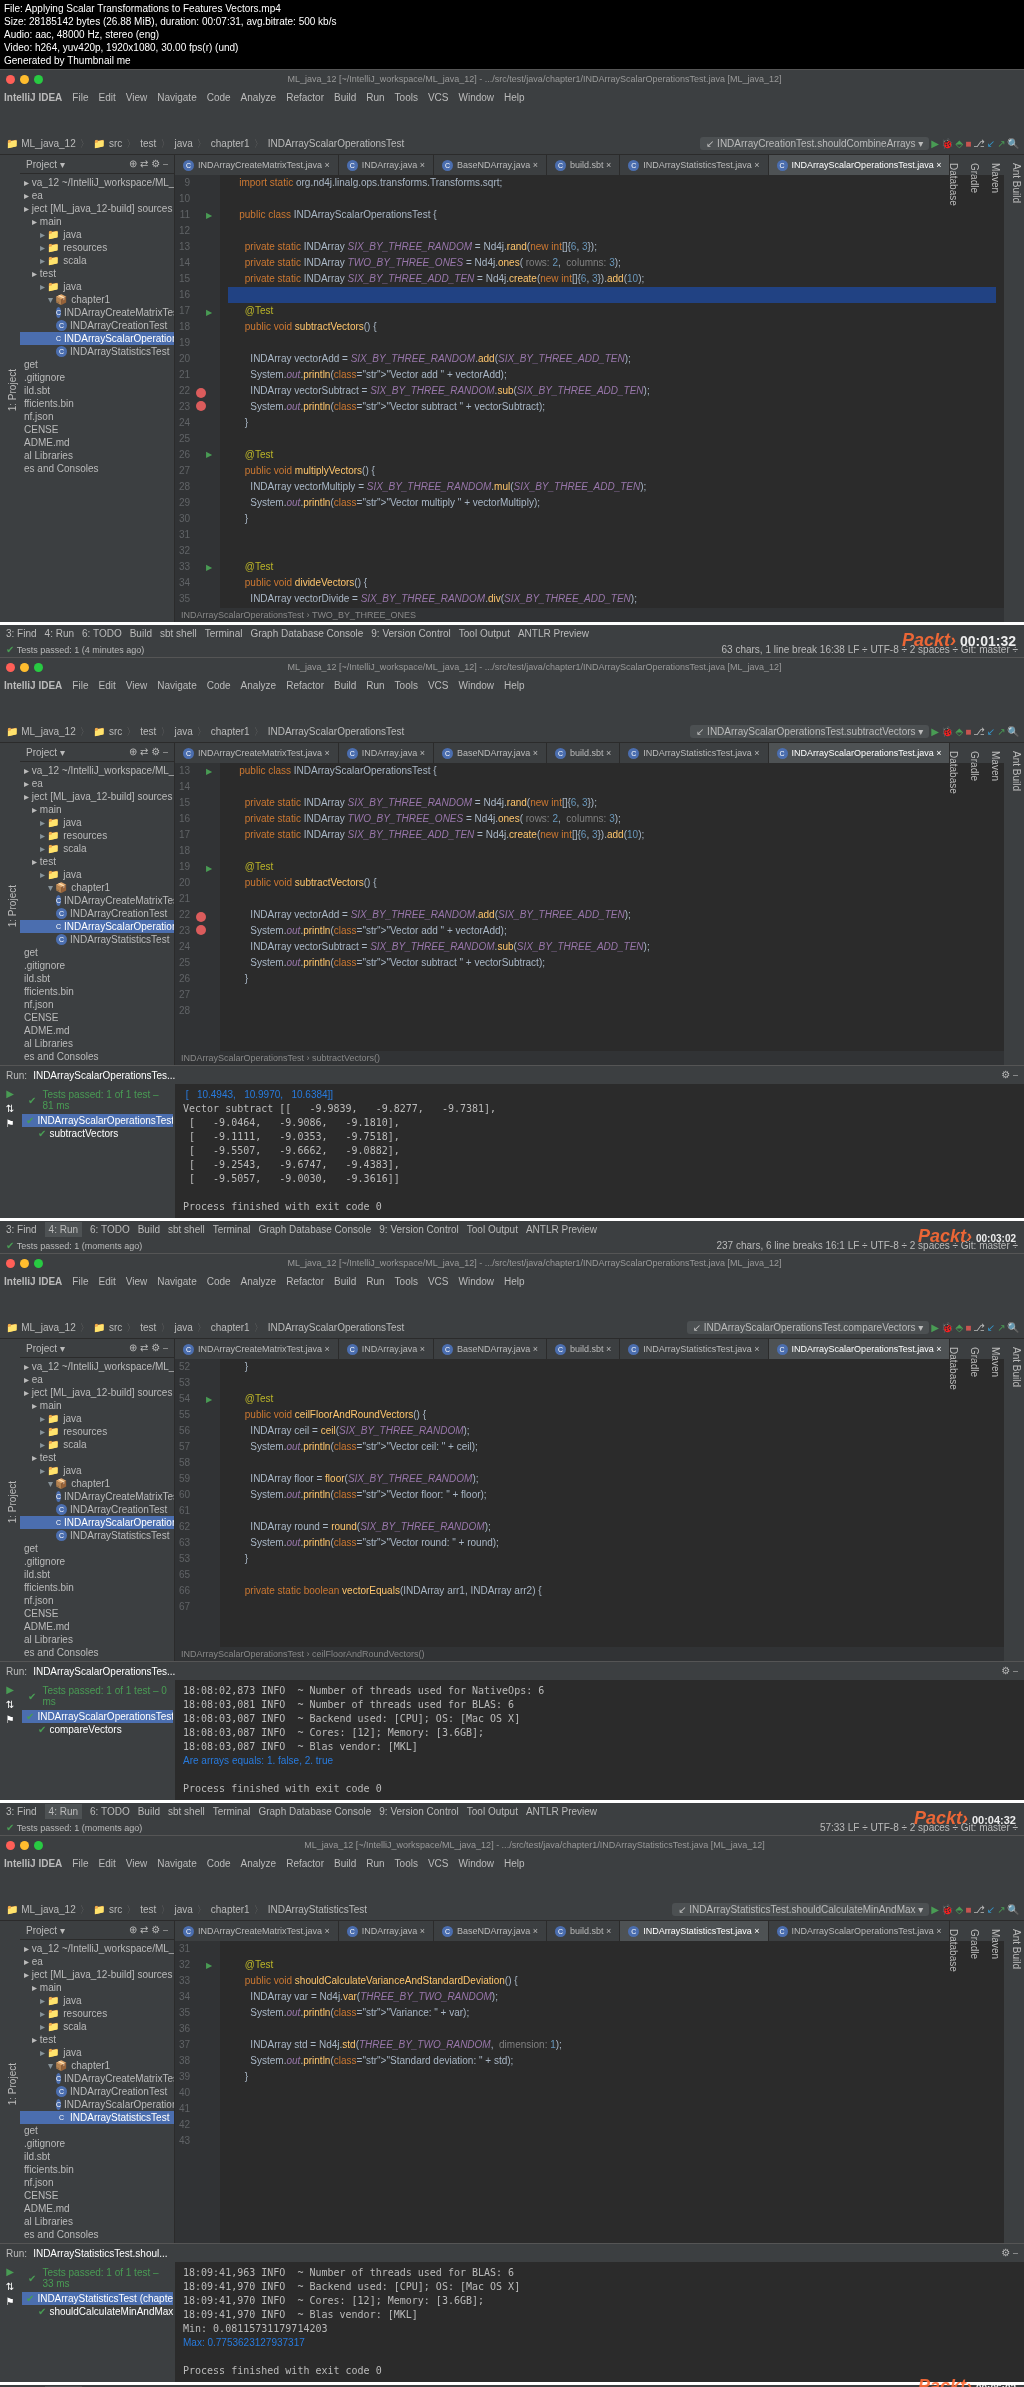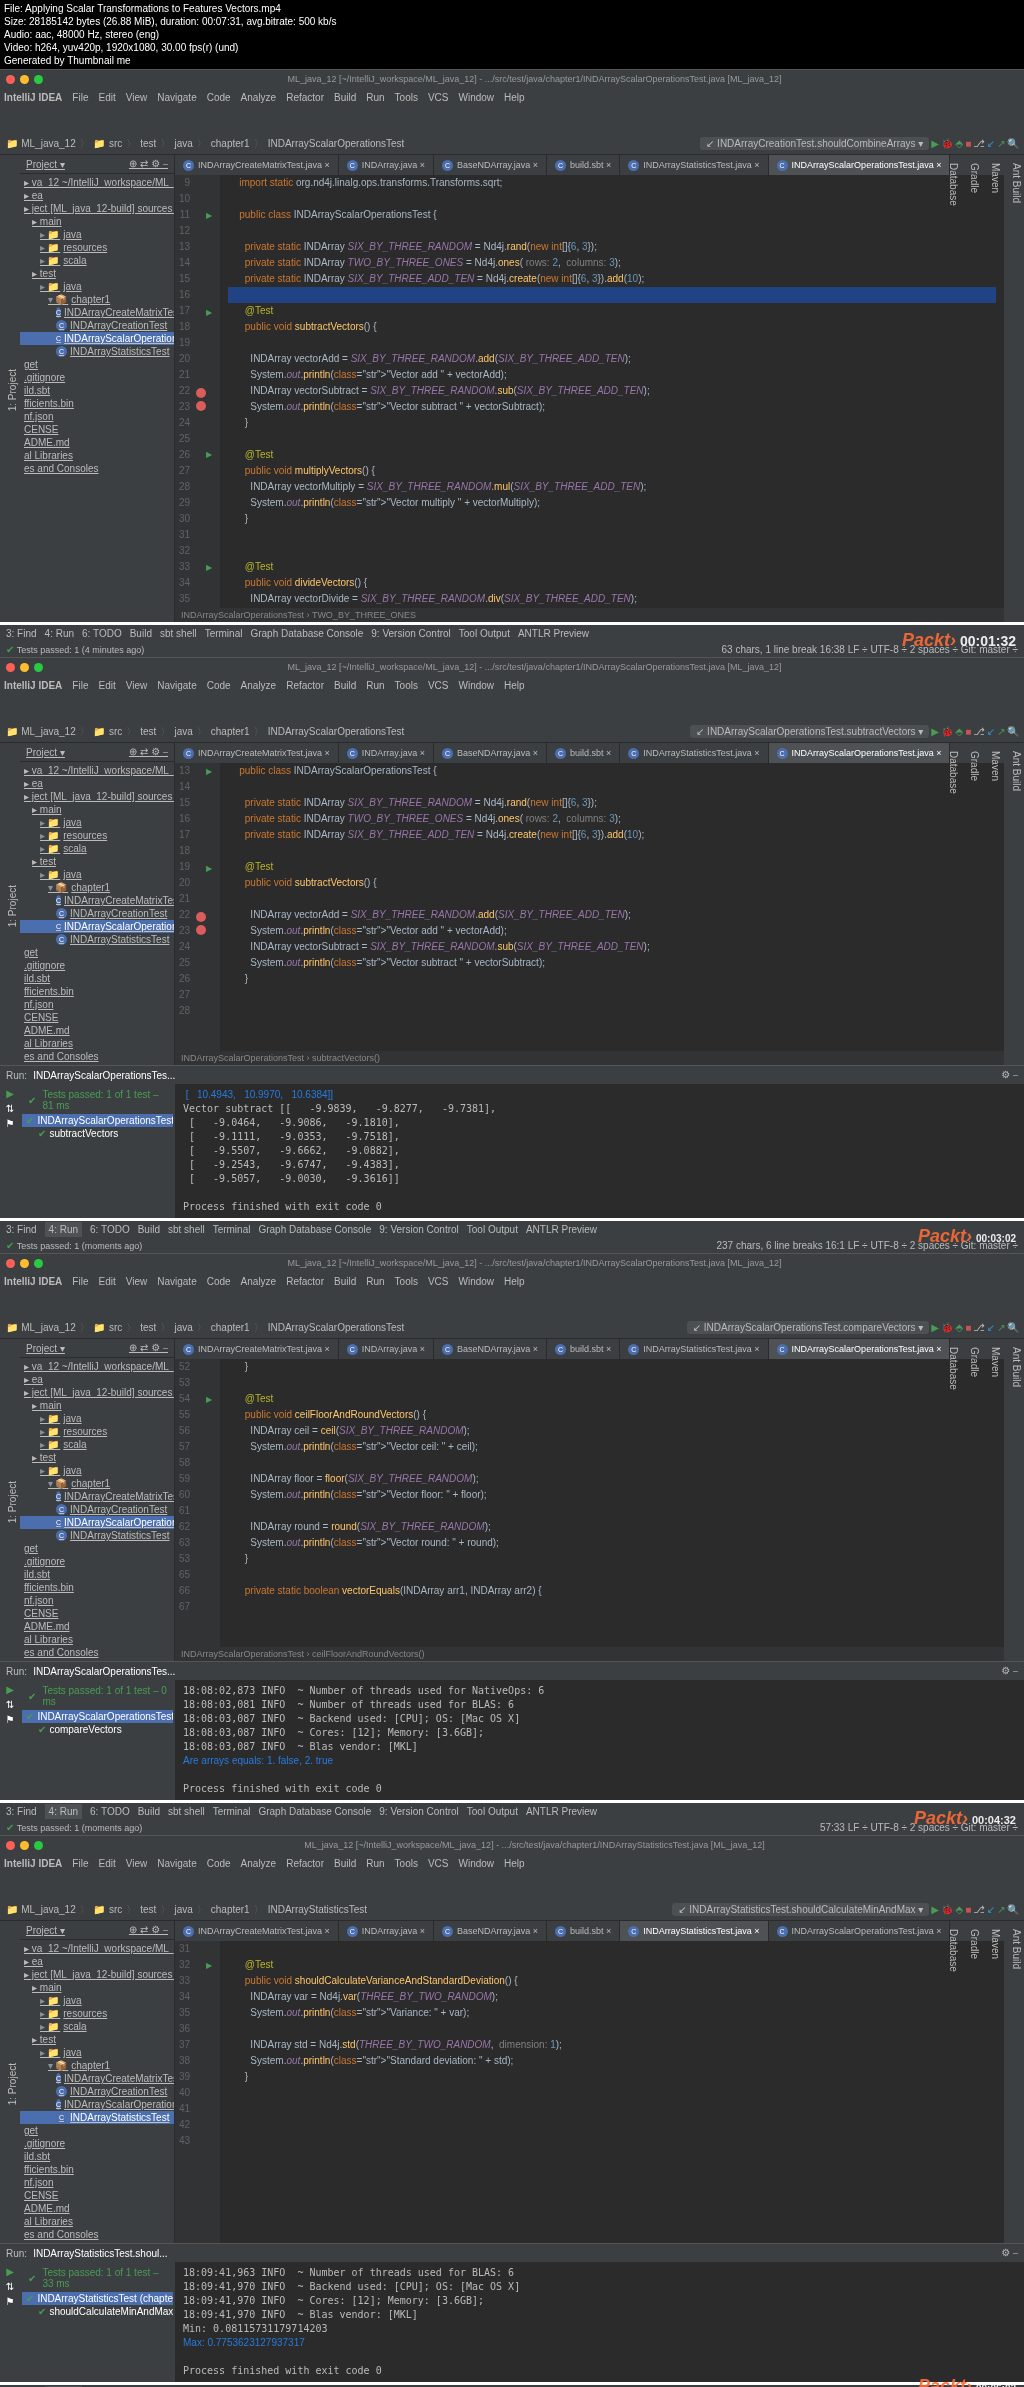--- a/index.html
+++ b/index.html
@@ -17,21 +17,21 @@
 .menubar-item { cursor: pointer; }
 .toolbar { background: #3c3f41; height: 22px; display: flex; align-items: center; padding: 0 4px; gap: 2px; font-size: 9px; color: #bbb; border-bottom: 1px solid #2b2b2b; margin-top: 27px; }
 .breadcrumb-item { color: #bbb; padding: 0 2px; }
 .breadcrumb-sep { color: #666; }
 .run-config { background: #4c5052; padding: 1px 6px; border-radius: 3px; margin-left: auto; display: flex; align-items: center; gap: 4px; }
 .play-icon { color: #499c54; }
 .bug-icon { color: #499c54; }
 .main-area { display: flex; background: #2b2b2b; }
 .left-tabs { width: 20px; background: #3c3f41; display: flex; flex-direction: column; align-items: center; padding-top: 4px; writing-mode: vertical-rl; font-size: 9px; color: #bbb; gap: 8px; }
 .left-tab { transform: rotate(180deg); cursor: pointer; padding: 4px 2px; }
-.project-panel { width: 155px; background: #3c3f41; border-right: 1px solid #2b2b2b; font-size: 10px; color: #bbb; text-decoration: underline; }
+.project-panel { width: 155px; background: #3c3f41; border-right: 1px solid #2b2b2b; font-size: 10px; color: #bbb; }
 .panel-header { background: #3c3f41; padding: 3px 6px; display: flex; align-items: center; gap: 4px; border-bottom: 1px solid #2b2b2b; font-size: 10px; }
 .tree { padding: 2px 0; }
 .tree-item { padding: 1px 4px; display: flex; align-items: center; gap: 3px; white-space: nowrap; overflow: hidden; }
 .tree-item.indent1 { padding-left: 12px; }
 .tree-item.indent2 { padding-left: 20px; }
 .tree-item.indent3 { padding-left: 28px; }
 .tree-item.indent4 { padding-left: 36px; }
 .tree-item.selected { background: #4b6eaf; color: #fff; }
 .folder-icon { color: #87939a; }
 .class-icon { background: #4b6eaf; border-radius: 50%; width: 11px; height: 11px; display: inline-flex; align-items: center; justify-content: center; font-size: 7px; color: #fff; }

